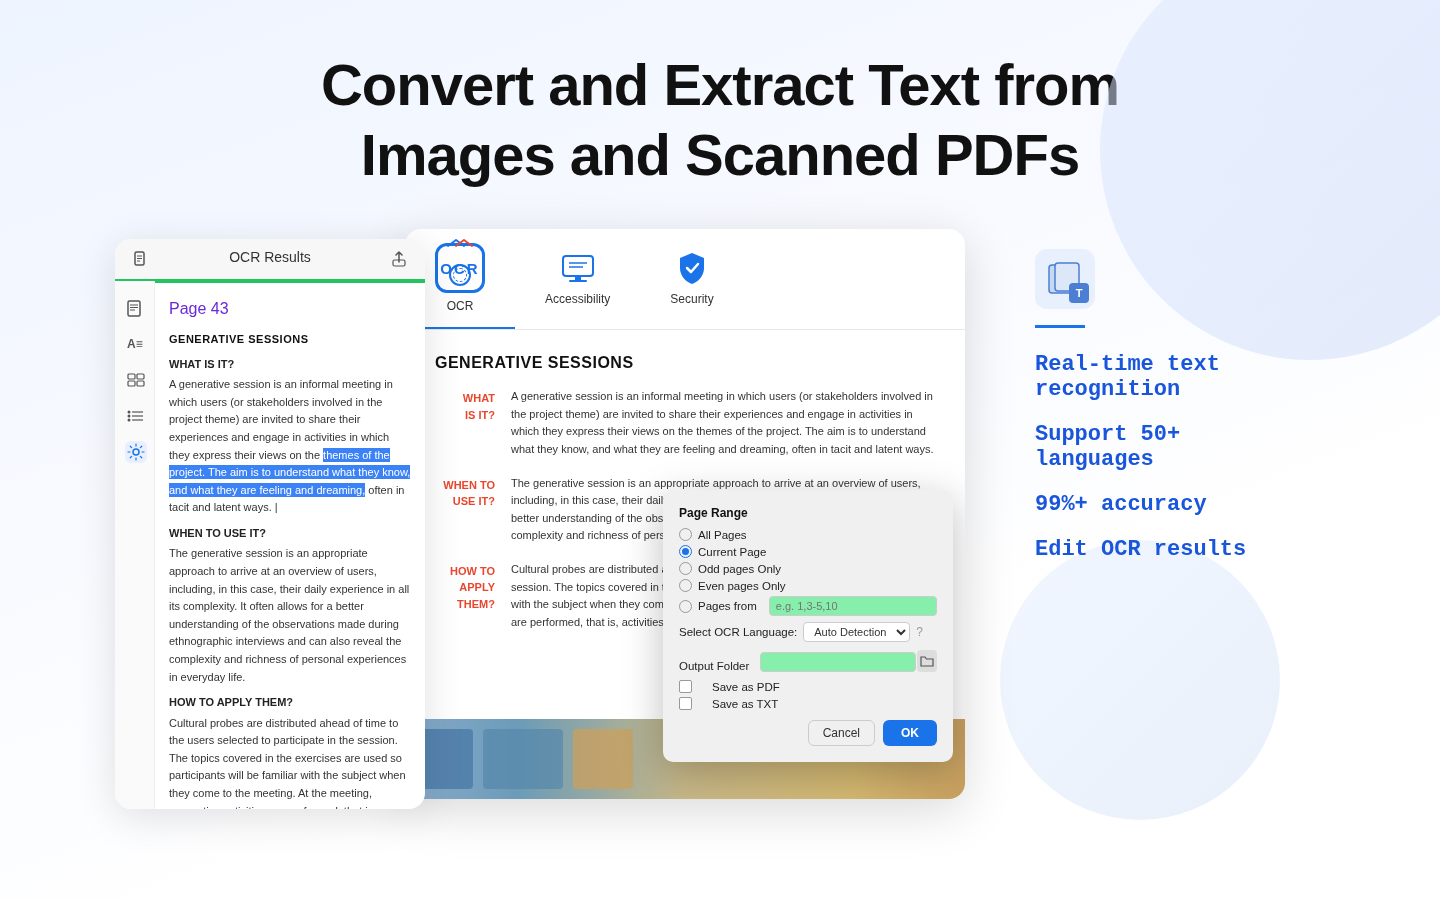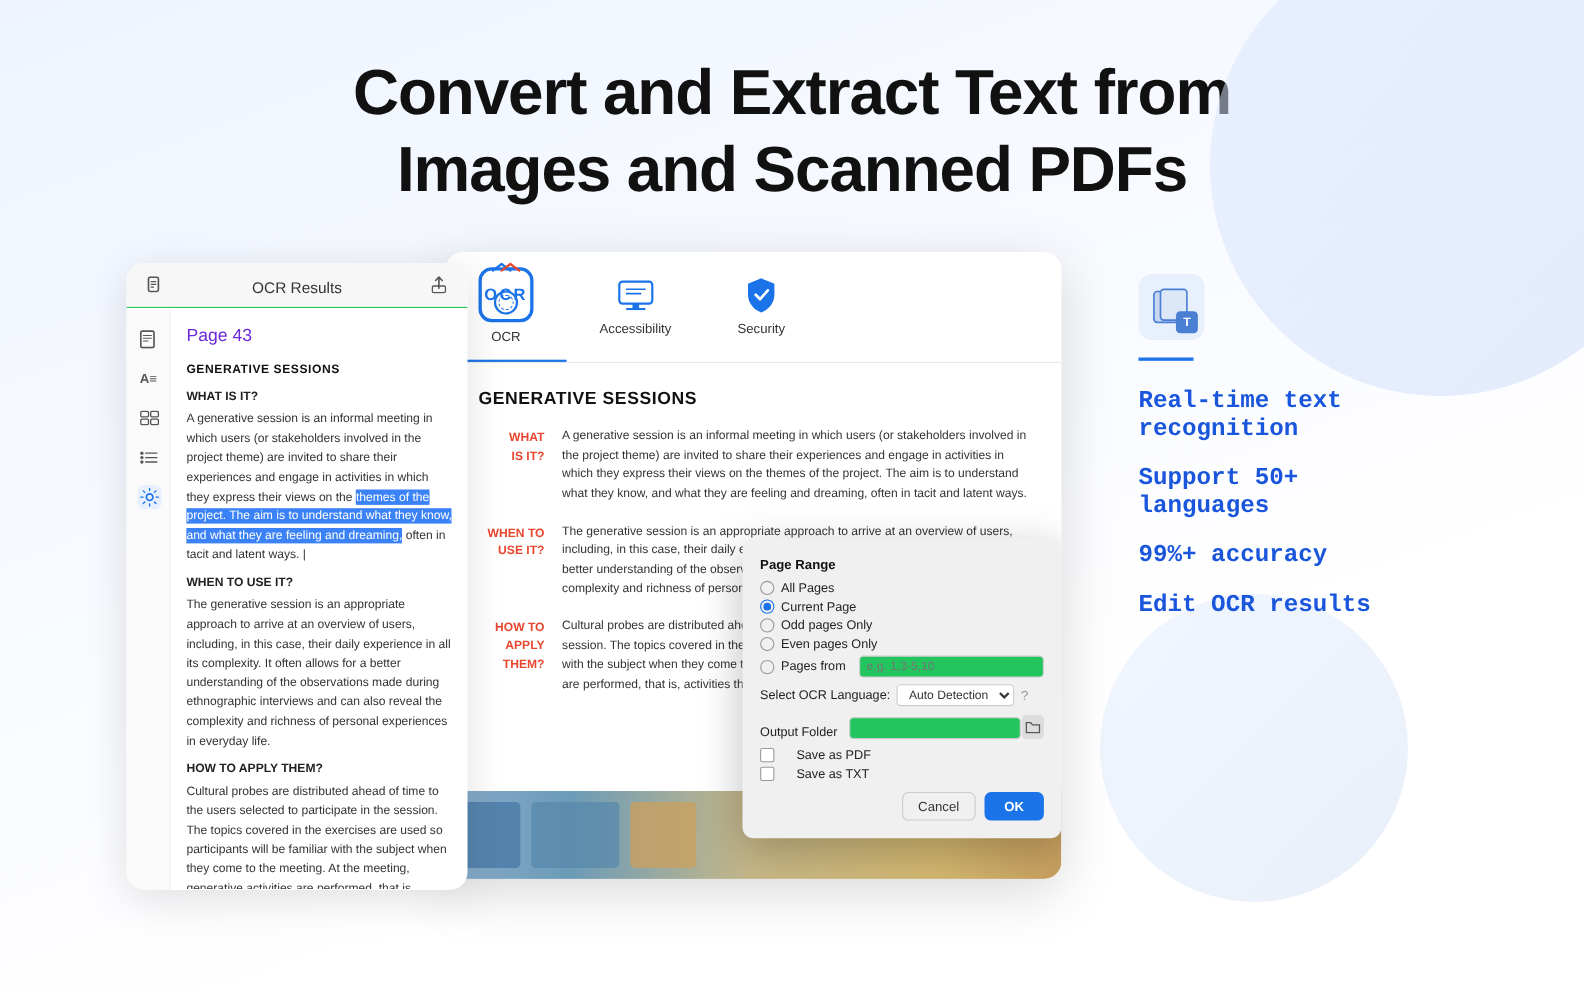--- a/index.html
+++ b/index.html
@@ -76,24 +76,24 @@
       overflow: hidden;
       height: 570px;
       position: relative;
       z-index: 3;
       margin-right: -20px;
       margin-top: 10px;
     }
 
     .panel-titlebar {
       display: flex;
-      align-items: flex-end;
+      align-items: flex-start;
       justify-content: space-between;
       padding: 10px 16px;
-      border-bottom: 1px solid #22c55e;
+      border-bottom: 4px solid #22c55e;
       background: #f7f7f7;
     }
     .panel-title-center {
       font-size: 14px;
       font-weight: 500;
       color: #333;
     }
     .panel-icon-btn {
       width: 20px;
       height: 20px;
@@ -244,21 +244,21 @@
       font-size: 11px;
       color: #333;
       line-height: 1.6;
       flex: 1;
     }
 
     
     .dialog-overlay {
       position: absolute;
       top: 160px;
-      right: 0;
+      right: 12px;
       width: 290px;
       background: #f0f0f0;
       border-radius: 10px;
       box-shadow: 0 10px 40px rgba(0,0,0,0.25);
       z-index: 10;
       padding: 16px;
       font-size: 12px;
     }
     .dialog-section-title {
       font-size: 12px;
@@ -315,21 +315,21 @@
       align-items: flex-end;
       gap: 1px;
       margin-bottom: 8px;
     }
     .dialog-input {
       flex: 1;
       font-size: 11px;
       border: 1px solid #ccc;
       border-radius: 4px;
       padding: 3px 6px;
-      background: #22c55e;
+      background: #86efac;
       color: #333;
     }
     .dialog-folder-btn {
       width: 22px;
       height: 22px;
       background: #ddd;
       border-radius: 4px;
       display: flex;
       align-items: center;
       justify-content: center;

